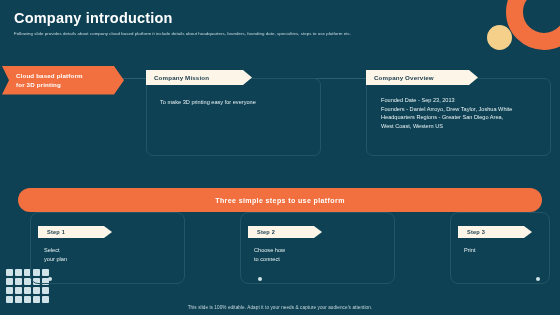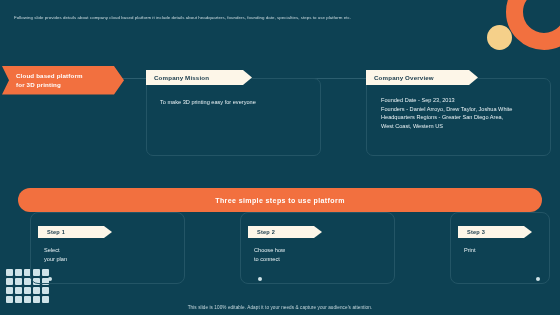--- a/index.html
+++ b/index.html
@@ -139,20 +139,21 @@
       <i></i>
       <i></i>
     <i></i>
       <i></i>
       <i></i>
       <i></i>
       <i></i>
   </div>
 
   <div class="header">
+    <h1 class="title">Company introduction</h1>
     <p class="subtitle">Following slide provides details about company cloud based platform it include details about headquarters, founders, founding date, specialties, steps to use platform etc.</p>
   </div>
 
   <div class="hline" style="left:92px;top:78px;width:300px;"></div>
 
   <div class="ribbon orange" style="left:2px;top:66px;width:92px;">
     <span style="display:block;">
       <span>Cloud based platform</span><br>
       <span>for 3D printing</span>
     </span>

